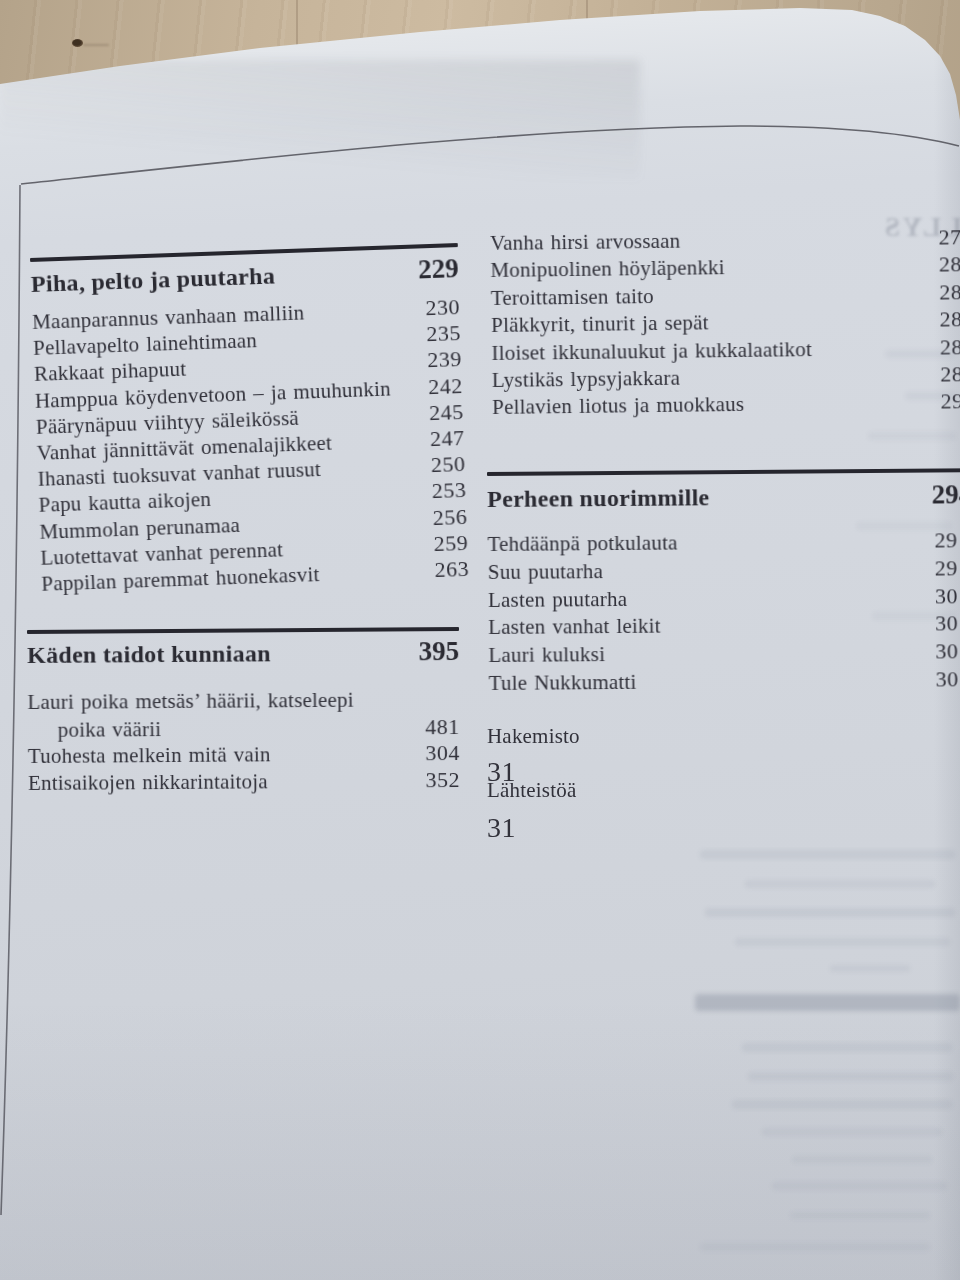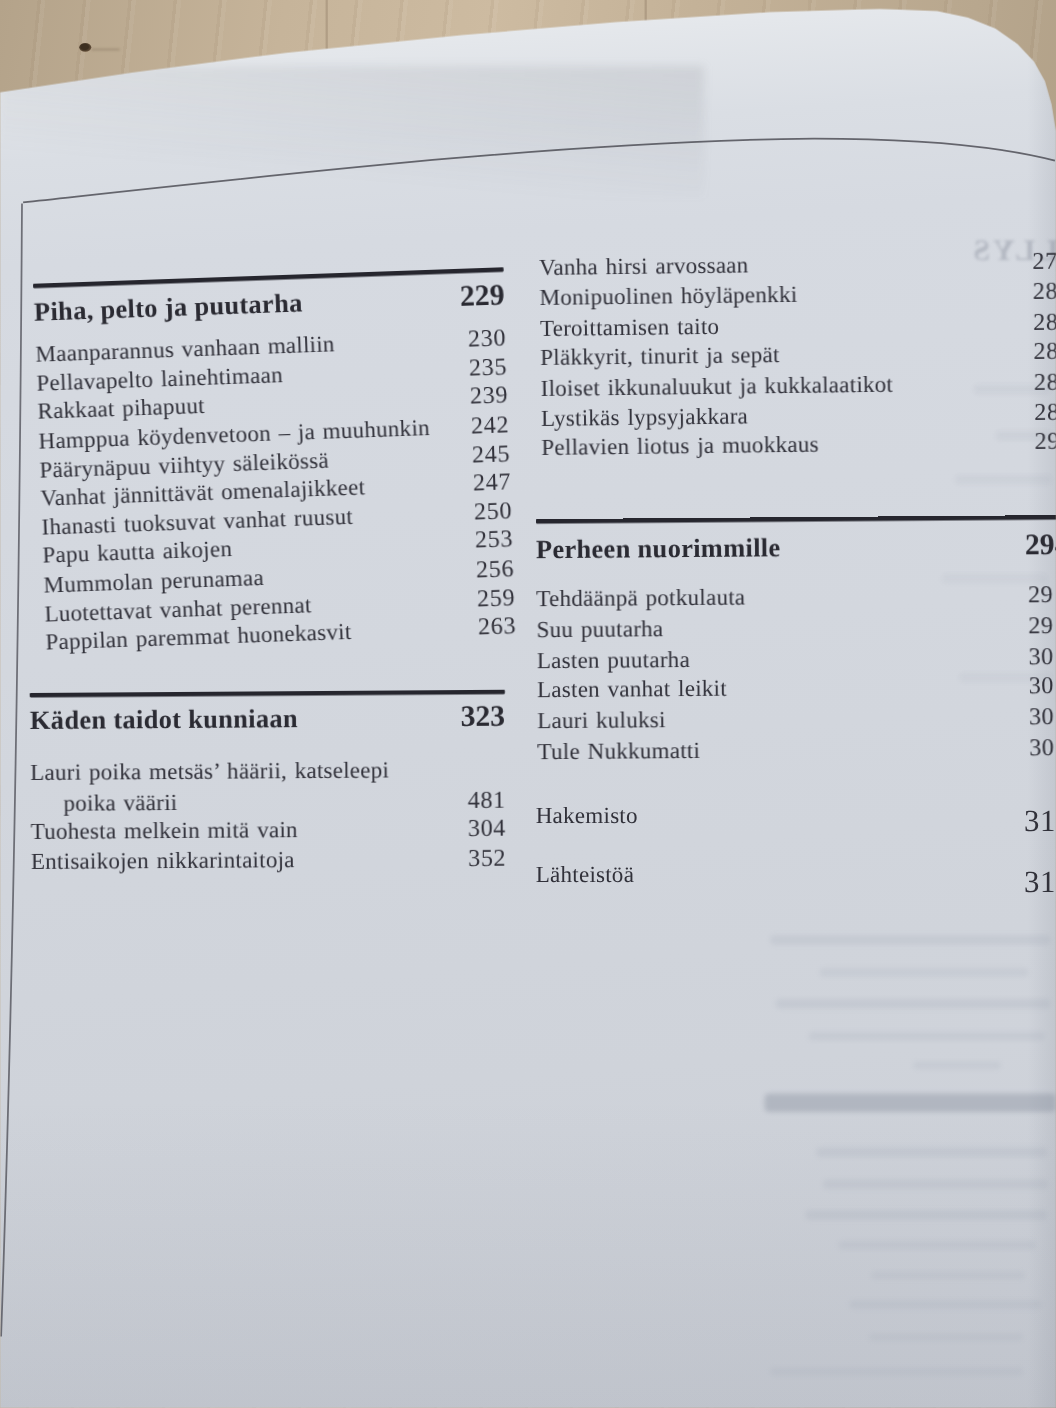--- a/index.html
+++ b/index.html
@@ -58,21 +58,21 @@
 
   .sec-r1{left:490px;top:230px;width:483px;transform:rotate(-.7deg);transform-origin:0 0;}
   .sec-r1 .row{height:27.4px;}
 
   .sec-r2{left:487px;top:472px;width:486px;transform:rotate(-.45deg);transform-origin:0 0;}
   .sec-r2 .hrow{padding-top:7px;width:485px;}
   .sec-r2 .entries{margin-top:17px;width:470px;}
   .sec-r2 .row{height:27.8px;}
 
   .lone{position:absolute;left:487px;width:473px;display:flex;justify-content:space-between;
-        align-items:baseline;font-size:21px;color:#31313a;letter-spacing:.2px;}
+        align-items:baseline;font-size:21px;color:#31313a;letter-spacing:.2px;flex-direction:column;}
   .lone .n{font-size:28px;letter-spacing:.5px;}
   .lone-hakemisto{top:724px;}
   .lone-hakemisto .n{transform:translateY(7px);}
   .lone-lahteisto{top:778px;}
   .lone-lahteisto .n{transform:translateY(9px);}
 
   
   .ghost{position:absolute;border-radius:4px;background:#8a93a4;filter:blur(2.2px);}
   .ghost-bold{background:#6f7889;filter:blur(2.4px);}
   .ghost-head{position:absolute;left:762px;top:212px;width:200px;font-size:27px;font-weight:700;
@@ -152,21 +152,21 @@
               <span>Pappilan paremmat huonekasvit</span>
               <span class="n">263</span>
             </div>
         </div>
       </div>
 
       <div class="sec sec-l2">
         <div class="rule"></div>
         <div class="hrow">
           <span class="h-title">Käden taidot kunniaan</span>
-          <span class="h-num">323</span>
+          <span class="h-num">395</span>
         </div>
         <div class="entries">
           <div class="row">
               <span>Lauri poika metsäs’ häärii, katseleepi</span>
             </div>
           <div class="row">
               <span class="indent">poika väärii</span>
               <span class="n">481</span>
             </div>
           <div class="row">

